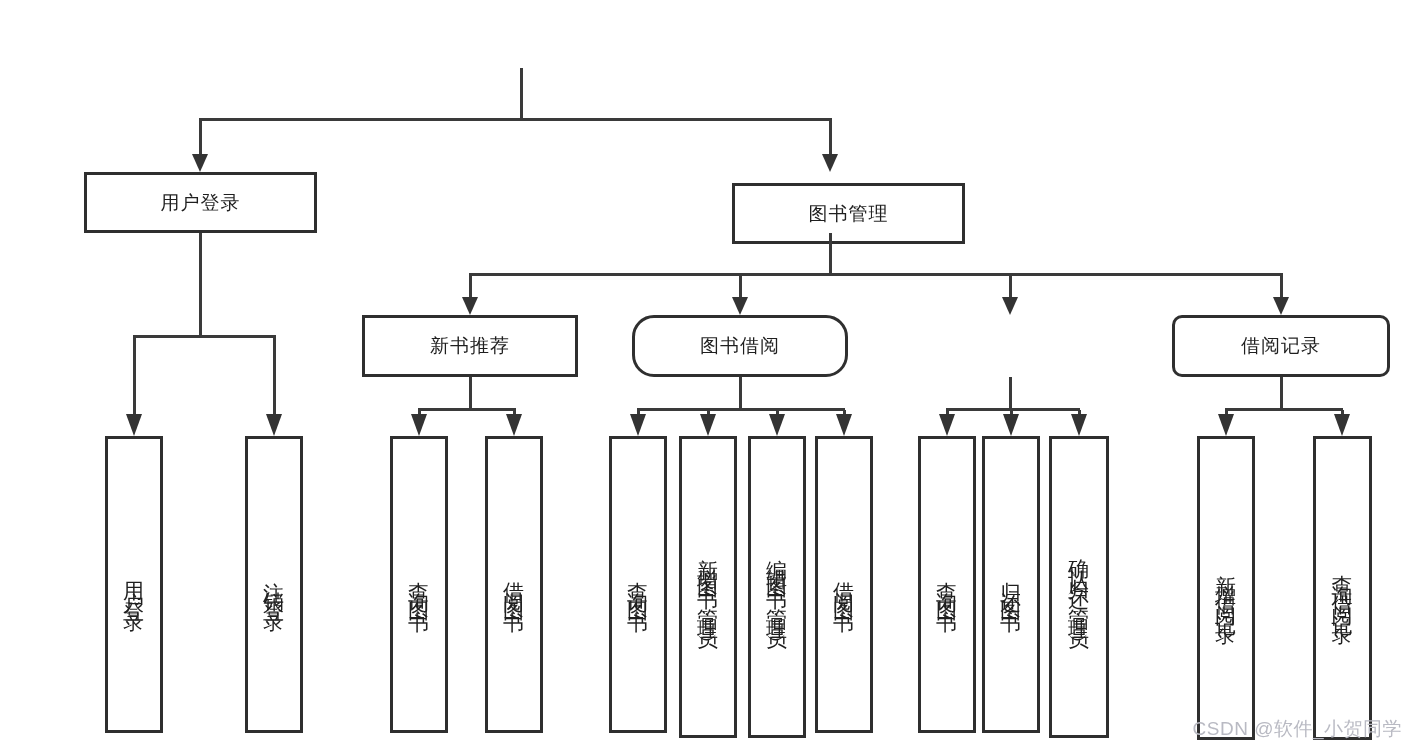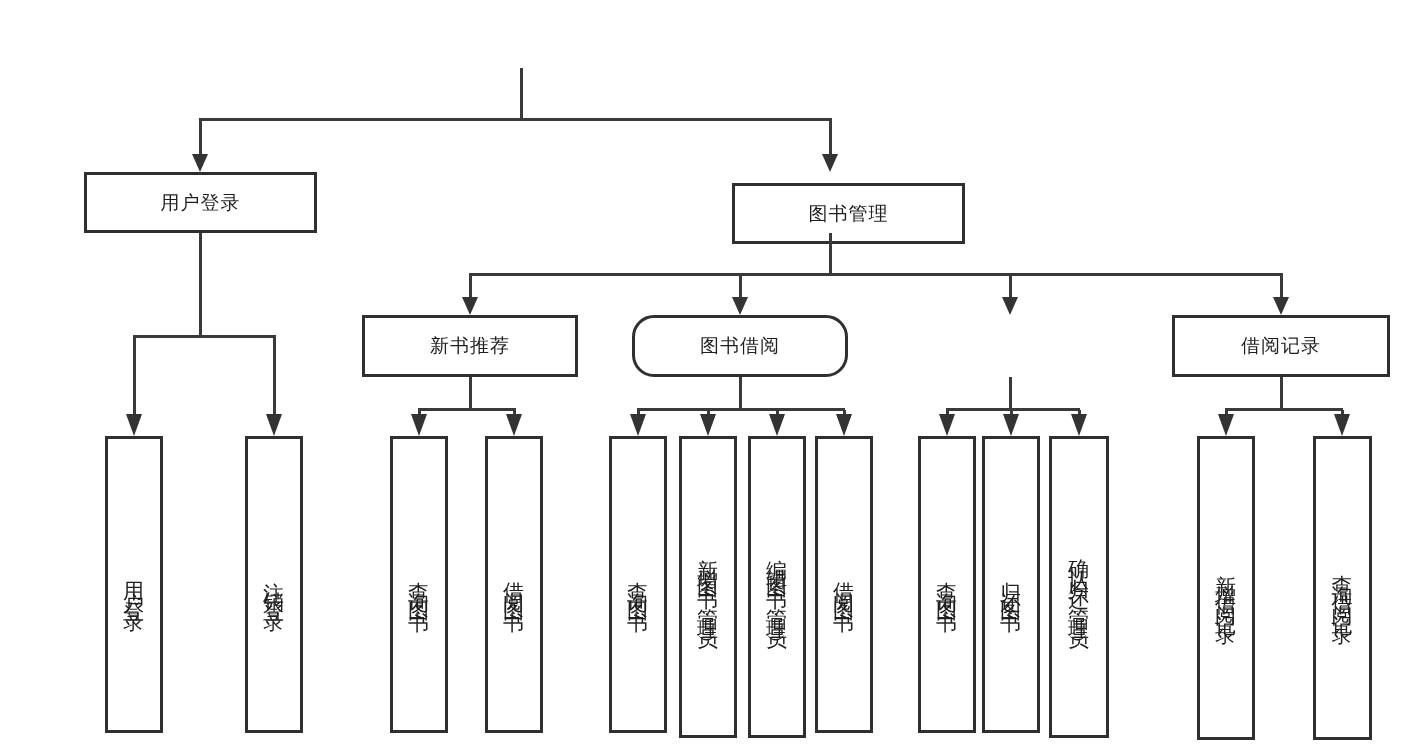--- a/index.html
+++ b/index.html
@@ -63,21 +63,21 @@
   <div class="ah s" style="left:462px;top:297px;"></div>
   <div class="ln v" style="left:739px;top:275px;height:26px;"></div>
   <div class="ah s" style="left:732px;top:297px;"></div>
   <div class="ln v" style="left:1009px;top:275px;height:26px;"></div>
   <div class="ah s" style="left:1002px;top:297px;"></div>
   <div class="ln v" style="left:1280px;top:275px;height:26px;"></div>
   <div class="ah s" style="left:1273px;top:297px;"></div>
 
   <div class="box" style="left:362px;top:315px;width:216px;height:62px;">新书推荐</div>
   <div class="box" style="left:632px;top:315px;width:216px;height:62px;border-radius:22px;">图书借阅</div>
-  <div class="box" style="left:1172px;top:315px;width:218px;height:62px;">借阅记录</div>
+  <div class="box" style="left:1172px;top:315px;width:218px;height:62px;border-radius:10px;">借阅记录</div>
 
   <div class="ln v" style="left:469px;top:377px;height:33px;"></div>
   <div class="ln h" style="left:418px;top:408px;width:98px;"></div>
   <div class="ln v" style="left:418px;top:410px;height:8px;"></div>
   <div class="ah" style="left:411px;top:414px;"></div>
   <div class="ln v" style="left:513px;top:410px;height:8px;"></div>
   <div class="ah" style="left:506px;top:414px;"></div>
 
   <div class="ln v" style="left:739px;top:377px;height:33px;"></div>
   <div class="ln h" style="left:637px;top:408px;width:208px;"></div>
@@ -143,14 +143,15 @@
     <span class="vtxt">确认归还（管理员）</span>
   </div>
 
   <div class="vbox" style="left:1197px;top:436px;width:58px;height:304px;">
     <span class="vtxt">新增借阅记录</span>
   </div>
   <div class="vbox" style="left:1313px;top:436px;width:59px;height:304px;">
     <span class="vtxt">查询借阅记录</span>
   </div>
 
+  <div class="watermark">CSDN @软件_小贺同学</div>
 
 </div>
 
 </body></html>

